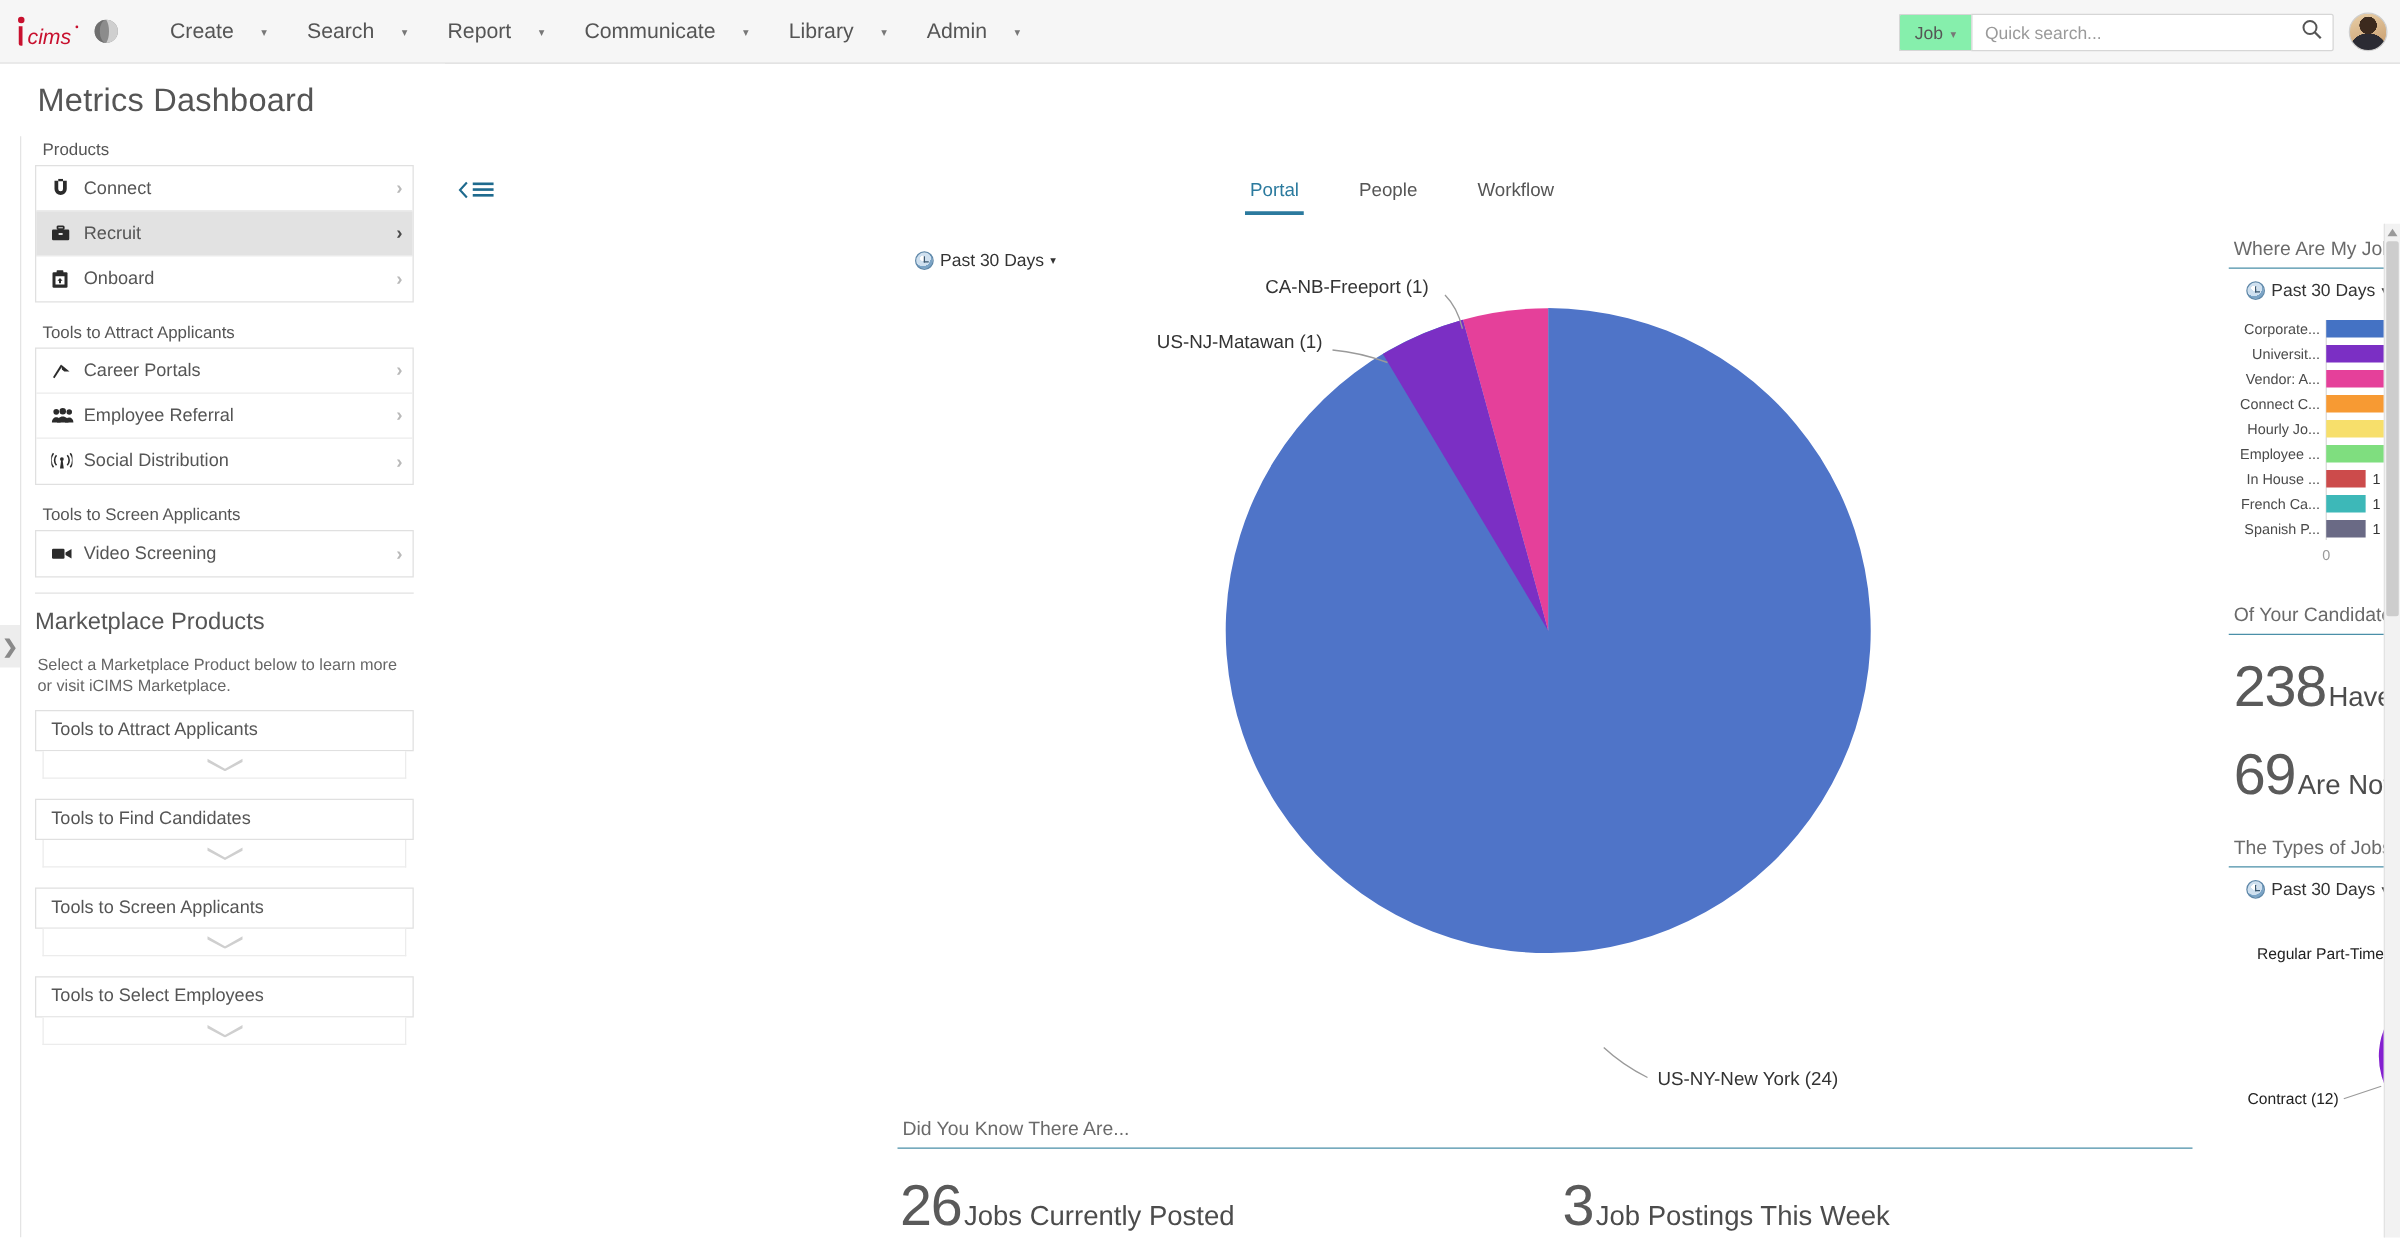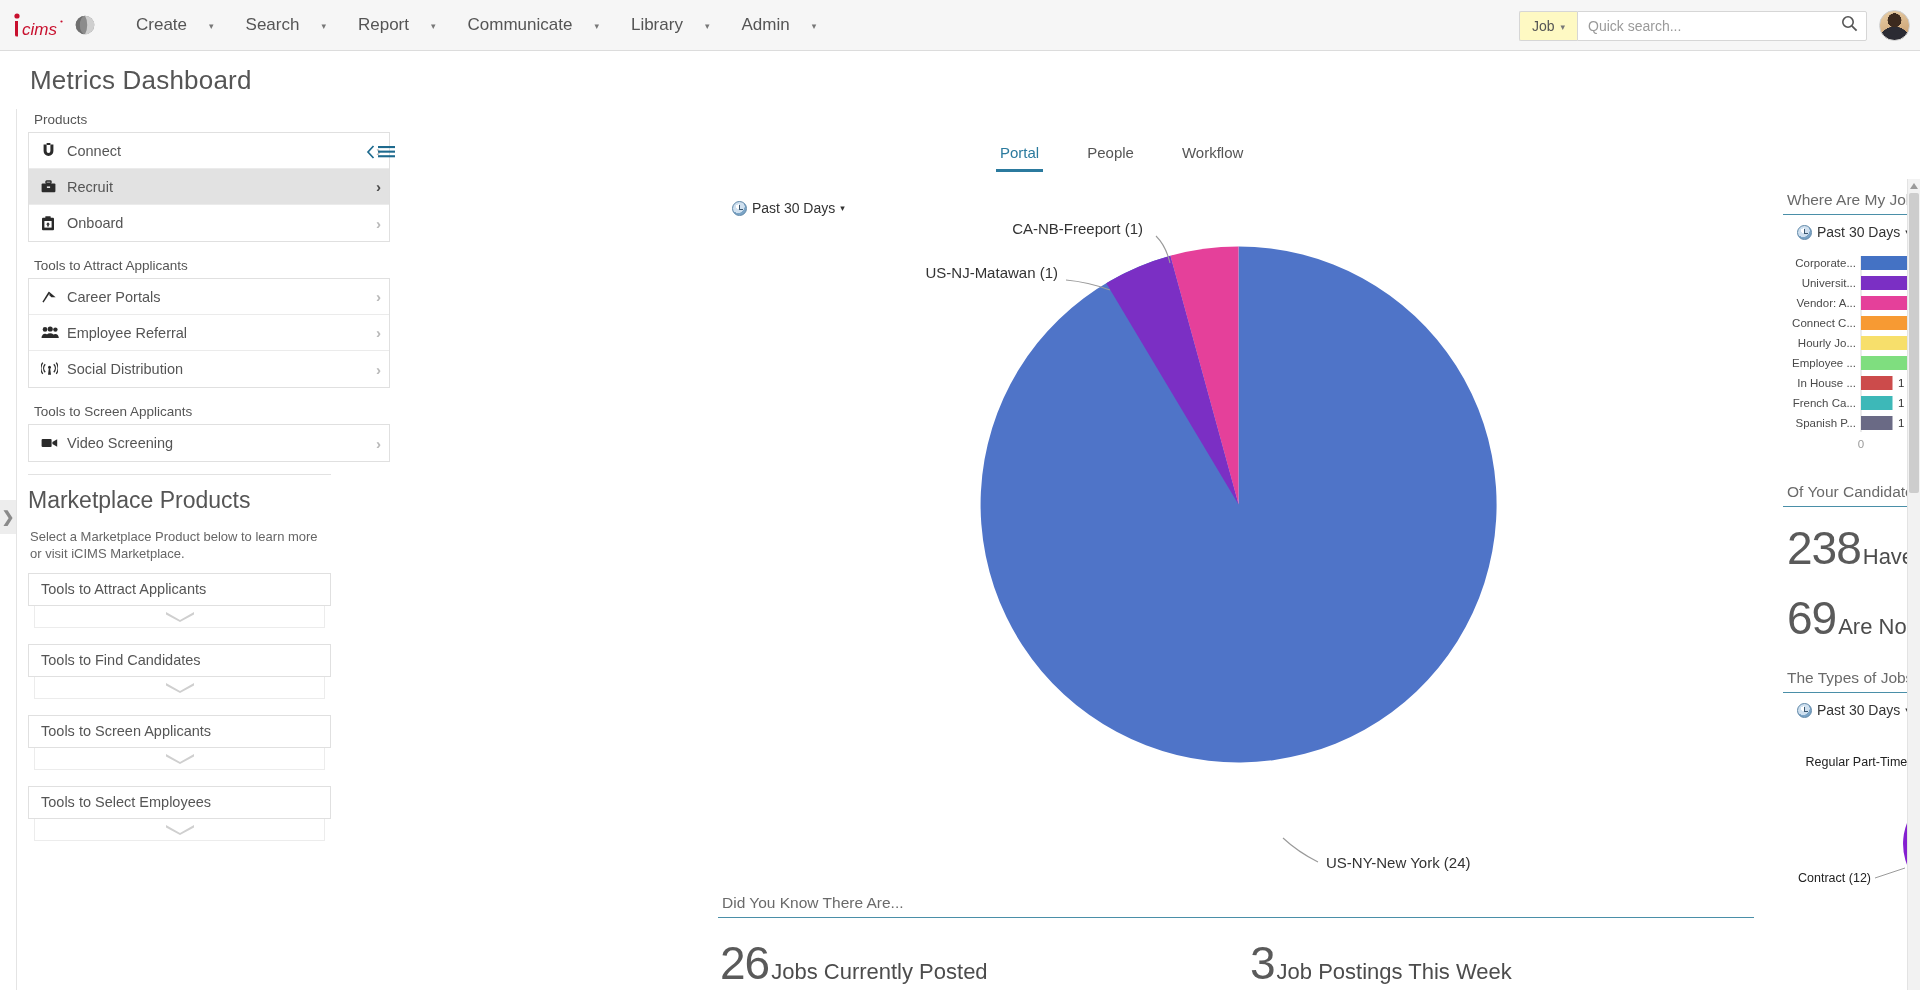--- a/index.html
+++ b/index.html
@@ -19,21 +19,21 @@
   #logo svg{ display:block; }
   #globe{ margin-left:6px; width:26px; height:26px; display:flex;align-items:center;justify-content:center;}
   .navmenu{ display:flex; align-items:center; margin-left:22px; }
   .navitem{
     font-size:17px; color:#555; padding:6px 16px; cursor:pointer;
     display:flex; align-items:center; gap:22px; white-space:nowrap;
   }
   .caret{ font-size:9px; color:#777; position:relative; top:1px;}
   #navright{ position:absolute; right:10px; top:0; height:51px; display:flex; align-items:center; }
   #jobdrop{
-    height:30px; background:#fef9c3; border:1px solid #d6d6d6; border-right:none;
+    height:30px; background:#86efac; border:1px solid #d6d6d6; border-right:none;
     display:flex; align-items:center; gap:6px; padding:0 12px; font-size:14px; color:#555;
     cursor:pointer; border-radius:2px 0 0 2px;justify-content:flex-end;
   }
   #searchwrap{
     height:30px; width:290px; background:#fff; border:1px solid #d6d6d6;
     display:flex; align-items:center; padding:0 8px 0 10px; border-radius:0 2px 2px 0;
   }
   #searchwrap input{
     border:none; outline:none; font-size:14px; color:#333; flex:1;
     font-family:"Liberation Sans", sans-serif; background:transparent;
@@ -46,22 +46,22 @@
       radial-gradient(circle at 50% 108%, #2b2b33 0 45%, transparent 46%),
       linear-gradient(160deg,#e8cfa8,#c79a6a);
     border:1px solid #cfcfcf; overflow:hidden; cursor:pointer;
   }
   
   #page{ display:flex; width:1920px; height:939px; position:relative; }
   
   #sidebar{ width:356px; min-width:356px; height:939px; background:#fff; position:relative; padding-left:28px;}
   #pagetitle{ font-size:26px; color:#555; font-weight:400; padding:14px 0 12px 2px; letter-spacing:.2px;}
   .sec-label{ font-size:13.5px; color:#555; margin:4px 0 5px 6px; }
-  .sec-label.big{ font-size:23px; color:#555; margin:12px 0 7px 0;}
-  .grouplist{ border:1px solid #e0e0e0; width:362px; background:#fff; }
+  .sec-label.big{ font-size:19px; color:#555; margin:12px 0 7px 0;}
+  .grouplist{ border:1px solid #e0e0e0; width:303px; background:#fff; }
   .grow{
     height:36px; display:flex; align-items:center; padding:0 8px 0 12px;
     border-bottom:1px solid #ebebeb; font-size:14.5px; color:#555; cursor:pointer; position:relative;
   }
   .grow:last-child{ border-bottom:none; }
   .grow.active{ background:#e2e2e2; }
   .grow .gi{ width:26px; display:flex; align-items:center; color:#2b2b2b; font-size:14px;}
   .grow .gl{ flex:1; }
   .chev{ color:#b9b9b9; font-size:15px; font-weight:bold;}
   .grow.active .chev{ color:#4a4a4a; }

